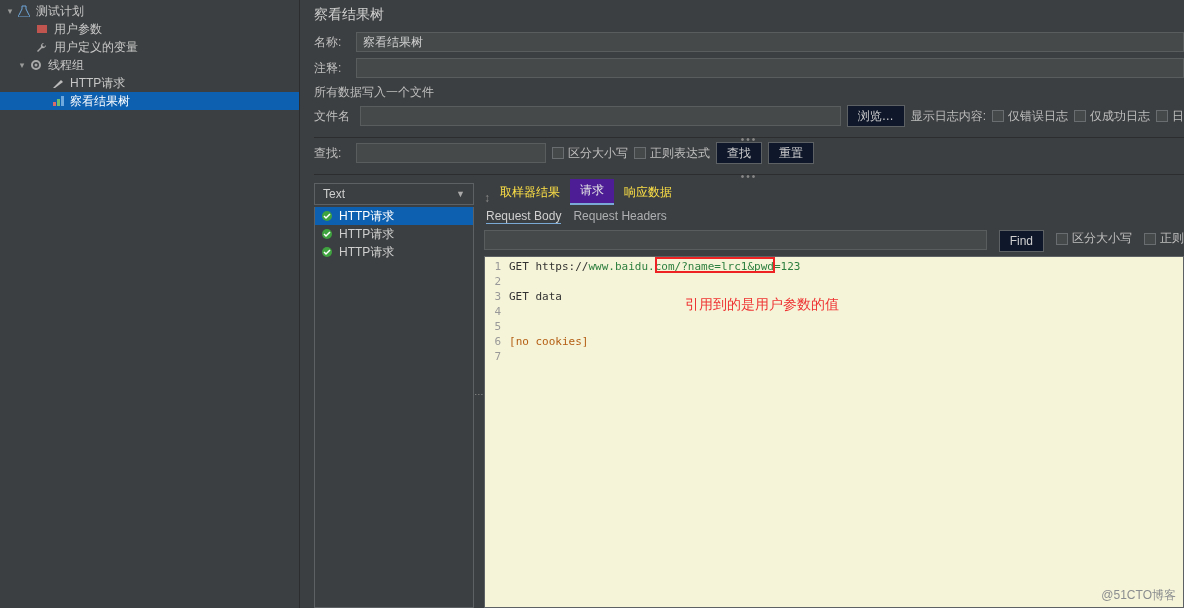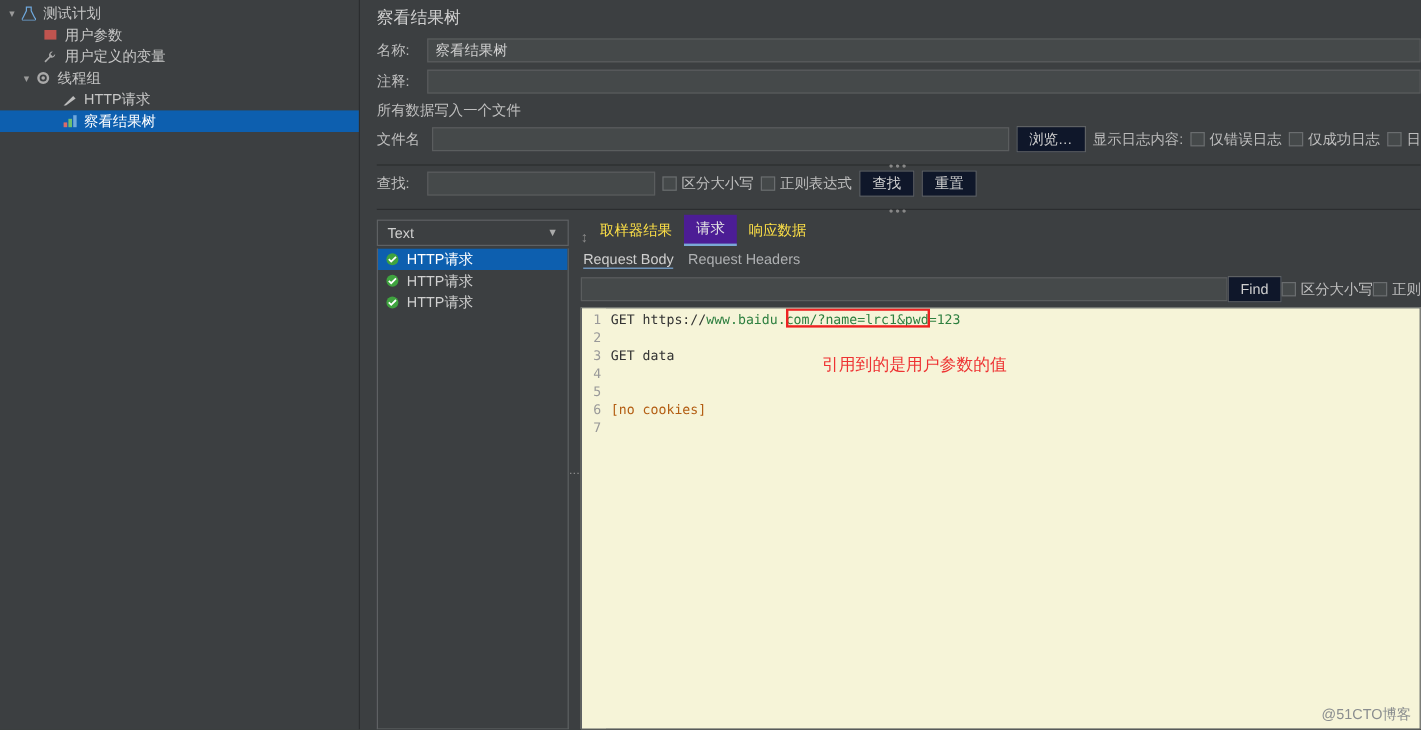--- a/index.html
+++ b/index.html
@@ -43,21 +43,21 @@
   .grip span { writing-mode: vertical-rl; color: #888; font-size: 9px; letter-spacing: 2px; }
 
   .right-pane { flex: 1; display: flex; flex-direction: column; min-width: 0; }
   .tabs1 { display: flex; align-items: flex-end; height: 22px; gap: 0; }
   .tabs1 .tab { padding: 3px 10px 4px; color: #fde047; font-size: 12px; cursor: pointer; }
   .tabs1 .tab.active { background: #4c1d95; border-bottom: 2px solid #7aa9d6; color: #e4e4e4; }
   .tabs1 .pipe { width: 6px; color: #888; text-align: center; }
   .tabs2 { display: flex; gap: 12px; padding: 4px 2px 2px; }
   .tabs2 .sub { color: #aeb0b2; cursor: pointer; }
   .tabs2 .sub.active { color: #d0d0d0; border-bottom: 1px solid #7aa9d6; }
-  .findrow { display: flex; align-items: center; gap: 0; padding: 4px 0; }
+  .findrow { display: flex; align-items: flex-start; gap: 12px; padding: 4px 0; }
   .findrow .txt { flex: 1; height: 20px; }
 
   .editor { flex: 1; display: flex; background: #f6f4d8; border: 1px solid #5e6163; min-height: 0; position: relative; overflow: hidden; font-family: Consolas, monospace; }
   .gutter { width: 20px; background: #f6f4d8; color: #999; text-align: right; padding: 2px 4px 0 0; font-size: 11px; line-height: 15px; }
   .code { flex: 1; padding: 2px 0 0 4px; font-size: 11px; line-height: 15px; color: #333; white-space: pre; position: relative; }
   .u { }
   .grn { color: #2d7f3f; }
   .org { color: #b35d12; }
   .redbox { position: absolute; border: 2px solid #e22; pointer-events: none; }
   .anno { position: absolute; color: #e33; font-size: 14px; pointer-events: none; }

